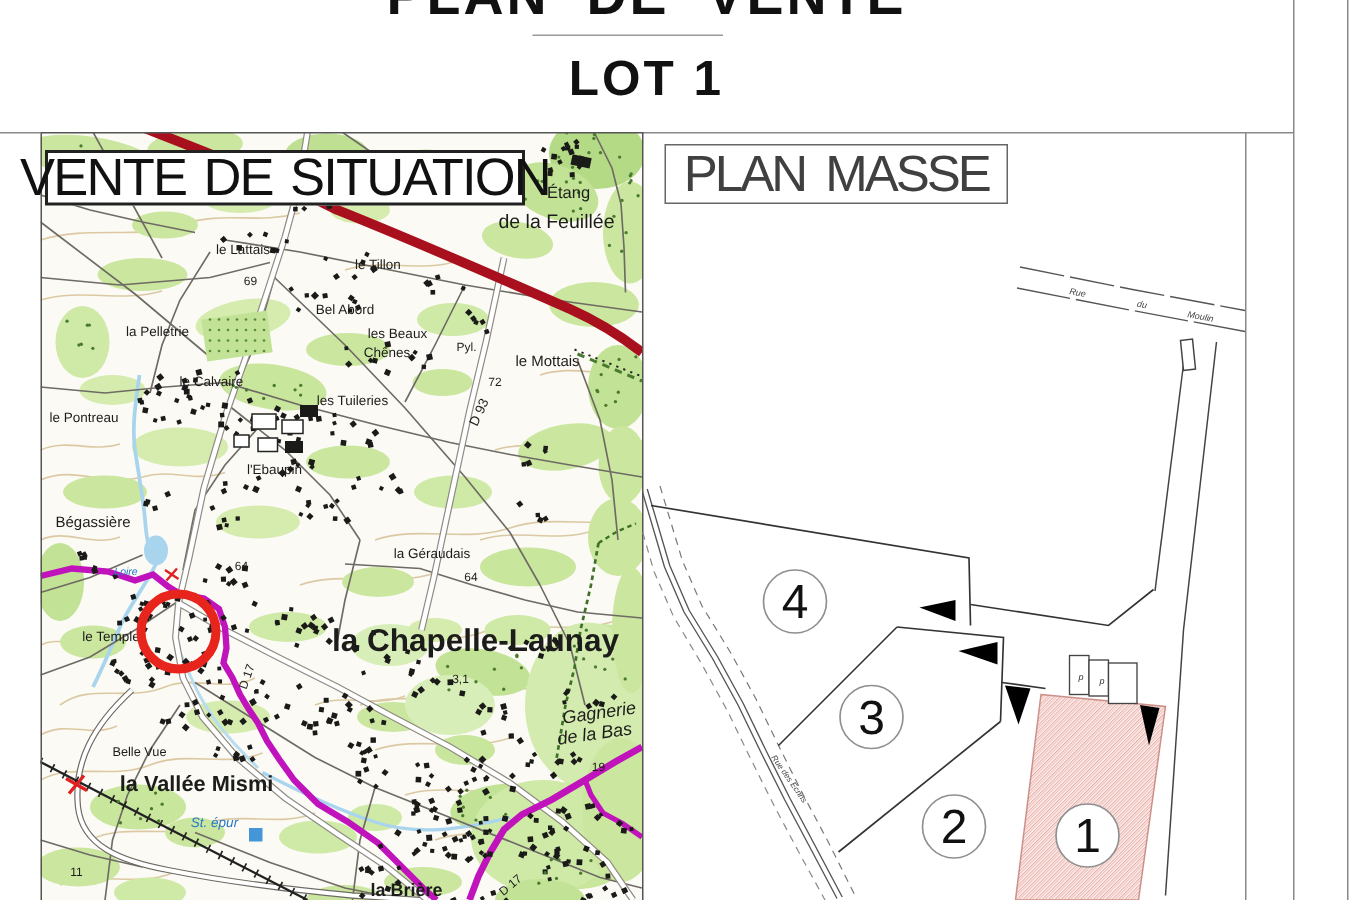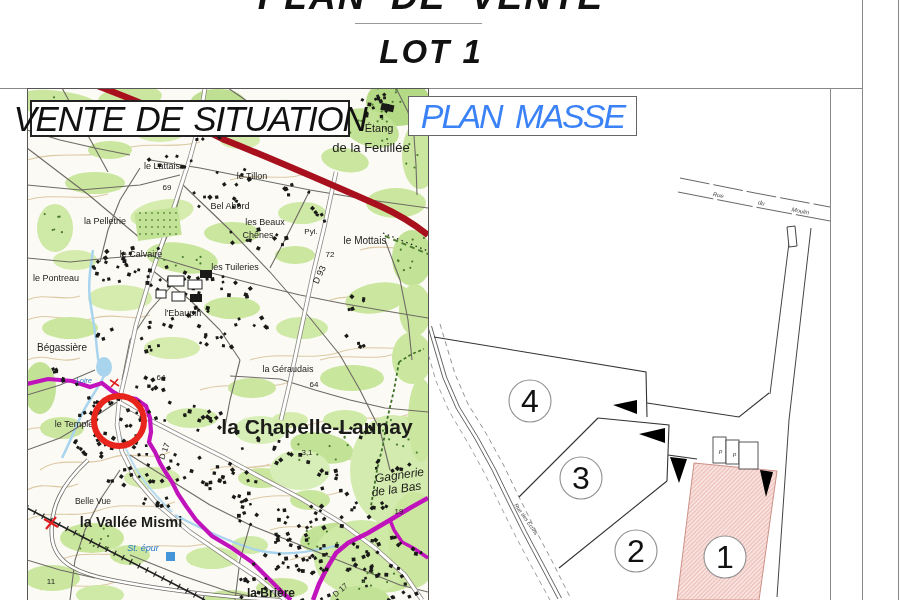--- a/index.html
+++ b/index.html
@@ -1,17 +1,17 @@
 <!DOCTYPE html>
 <html><head>
 <meta charset="utf-8">
 <style>
 html,body{margin:0;padding:0;width:900px;height:600px;overflow:hidden;background:#fff;
 font-family:"Liberation Sans",sans-serif;}
-.abs{position:absolute;font-style:italic;}
+.abs{position:absolute;}
 </style>
 </head>
 <body>
 
 <div class="abs" style="left:0;top:-24px;width:862px;text-align:center;font-size:37px;font-weight:bold;letter-spacing:2px;color:#111;">PLAN&nbsp; DE&nbsp; VENTE</div>
 
 <div class="abs" style="left:355px;top:23px;width:127px;height:1px;background:#999;"></div>
 
 <div class="abs" style="left:0;top:33px;width:862px;text-align:center;font-size:33px;font-weight:bold;letter-spacing:2px;color:#111;">LOT 1</div>
 
@@ -901,13 +901,13 @@
 <circle cx="581" cy="478" r="21" fill="#fff" stroke="#8f8f8f" stroke-width="1.1"></circle>
 <text x="581" y="489" text-anchor="middle" fill="#111" style="font-family:'Liberation Sans',sans-serif;font-size:32px">3</text>
 <circle cx="636" cy="551" r="21" fill="#fff" stroke="#8f8f8f" stroke-width="1.1"></circle>
 <text x="636" y="562" text-anchor="middle" fill="#111" style="font-family:'Liberation Sans',sans-serif;font-size:32px">2</text>
 <circle cx="725" cy="557" r="21" fill="#fff" stroke="#8f8f8f" stroke-width="1.1"></circle>
 <text x="725" y="568" text-anchor="middle" fill="#111" style="font-family:'Liberation Sans',sans-serif;font-size:32px">1</text>
   </svg>
 
 <div class="abs" style="left:30px;top:100px;width:316px;height:33px;background:#fff;border:2px solid #222;display:flex;align-items:center;justify-content:center;font-size:35px;color:#111;letter-spacing:-1.2px;word-spacing:3px;white-space:nowrap;">VENTE DE SITUATION</div>
 
-<div class="abs" style="left:408px;top:96px;width:227px;height:38px;background:#fff;border:1px solid #666;display:flex;align-items:center;justify-content:center;font-size:34px;color:#3b82f6;letter-spacing:-2px;word-spacing:6px;white-space:nowrap;text-align:right;">PLAN MASSE</div>
+<div class="abs" style="left:443px;top:96px;width:227px;height:38px;background:#fff;border:1px solid #666;display:flex;align-items:center;justify-content:center;font-size:34px;color:#404040;letter-spacing:-2px;word-spacing:6px;white-space:nowrap;text-align:right;">PLAN MASSE</div>
 
 </body></html>

